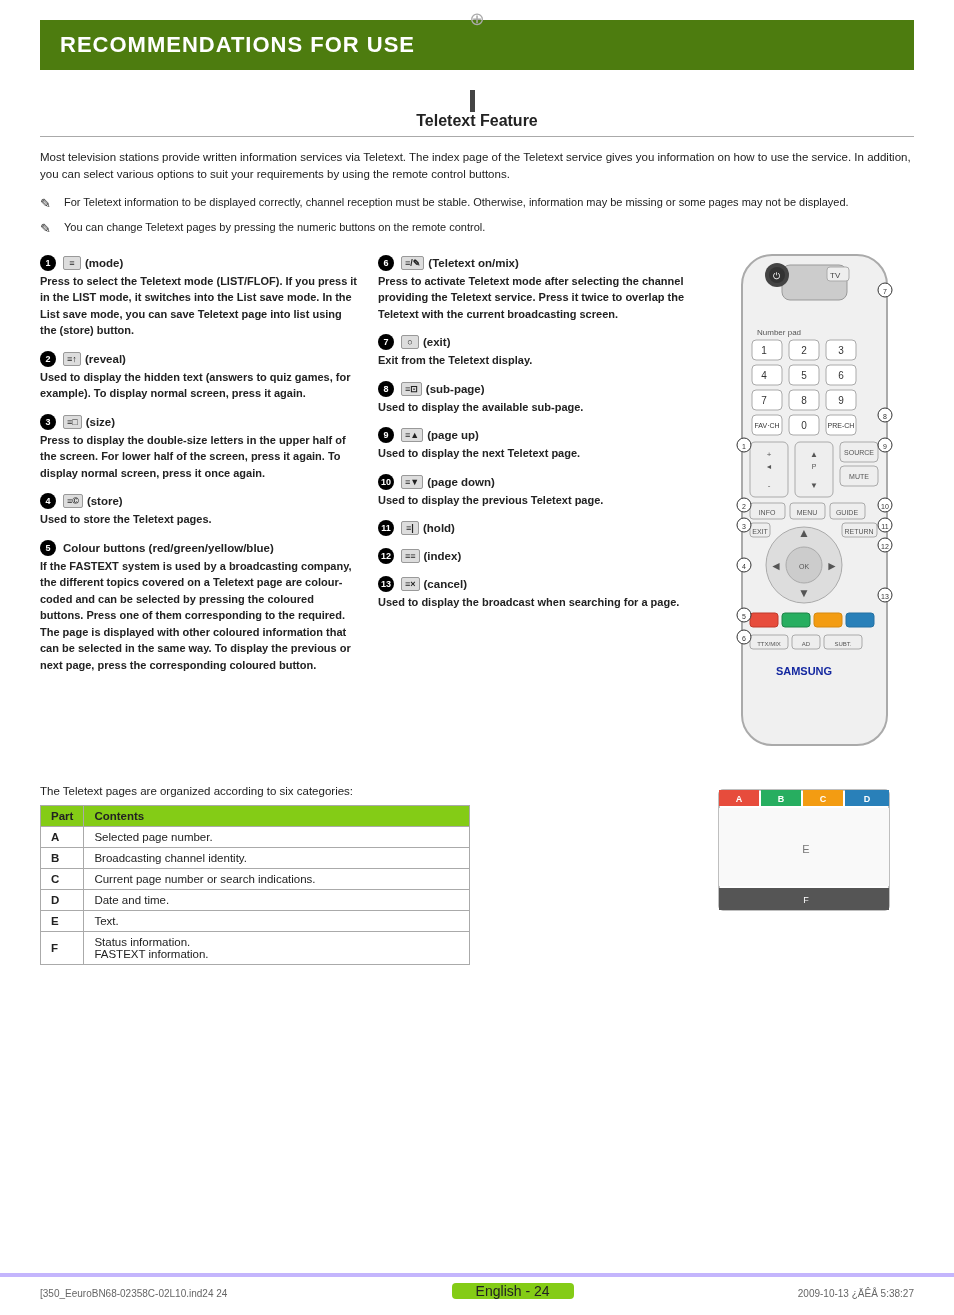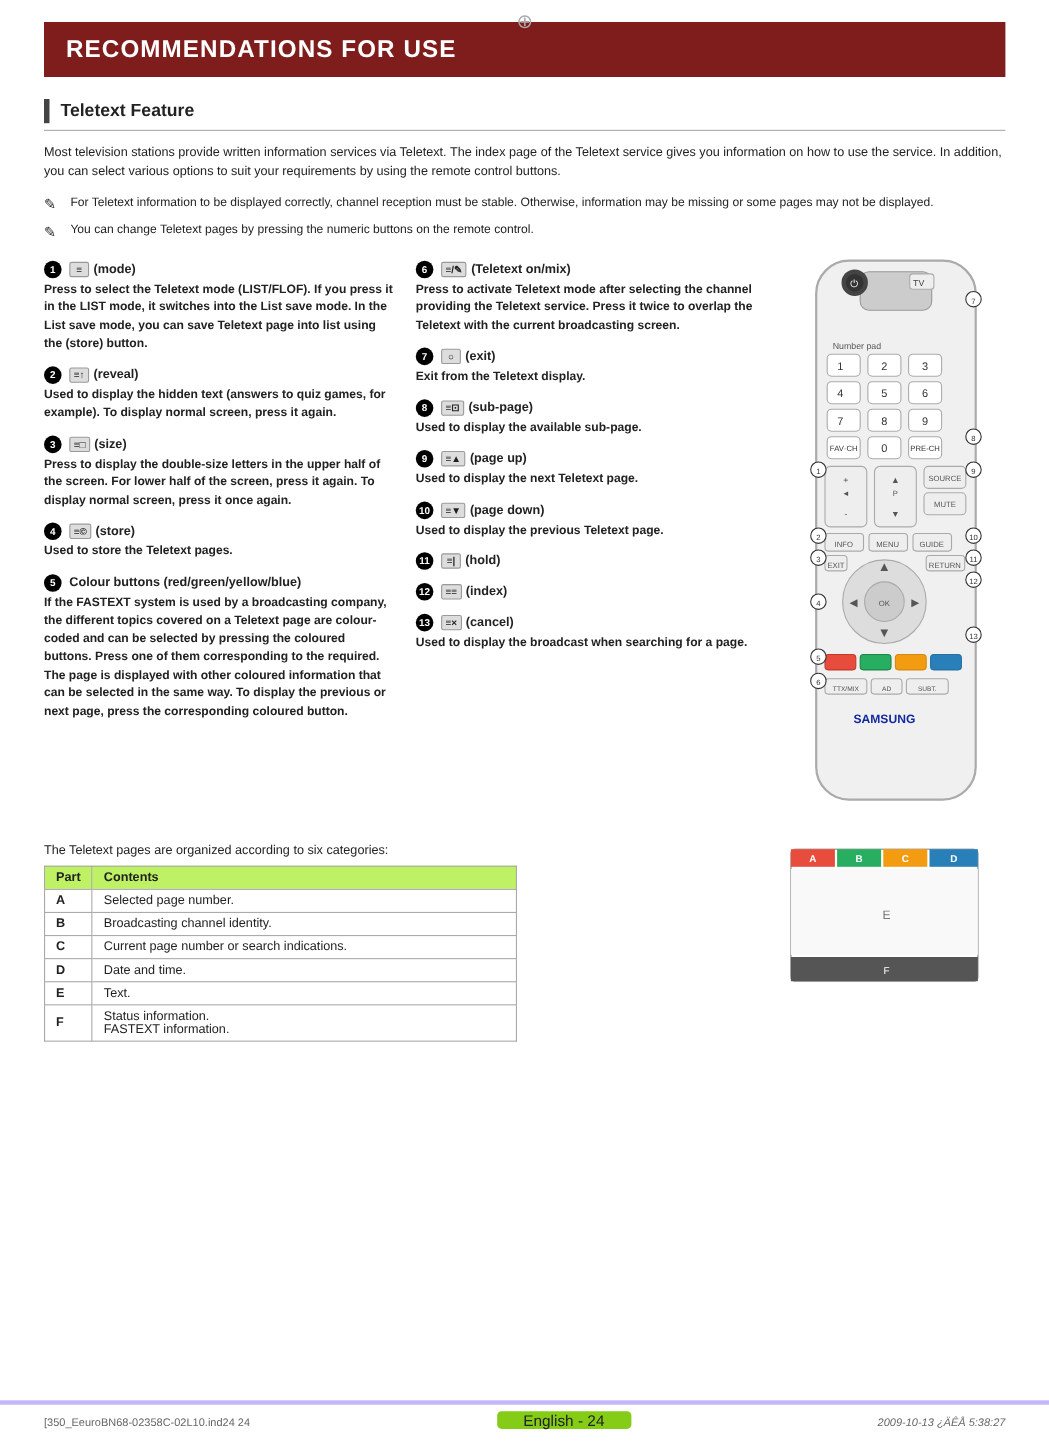--- a/index.html
+++ b/index.html
@@ -14,38 +14,39 @@
     }
     .page {
       width: 954px;
       min-height: 1315px;
       background: #fff;
       padding: 20px 40px;
       position: relative;
     }
     
     .header-banner {
-      background: #7f1d1d;
+      background: #4d7c0f;
       color: #fff;
       padding: 12px 20px;
       margin-bottom: 20px;
     }
     .header-banner h1 {
       font-size: 22px;
       font-weight: bold;
       letter-spacing: 1px;
       color: #fff;
     }
     
     .section-title {
       display: flex;
       align-items: center;
       margin-bottom: 12px;
       border-bottom: 1px solid #aaa;
       padding-bottom: 6px;
+      flex-direction: column;
     }
     .section-title-bar {
       width: 5px;
       height: 22px;
       background: #444;
       margin-right: 10px;
       display: inline-block;
     }
     .section-title h2 {
       font-size: 16px;
@@ -136,21 +137,21 @@
     .table-intro {
       font-size: 11.5px;
       margin-bottom: 8px;
     }
     .teletext-table {
       border-collapse: collapse;
       width: 430px;
       font-size: 11.5px;
     }
     .teletext-table th {
-      background: #bef264;
+      background: #84cc16;
       border: 1px solid #aaa;
       padding: 4px 10px;
       text-align: left;
       font-weight: bold;
     }
     .teletext-table td {
       border: 1px solid #aaa;
       padding: 4px 10px;
     }
     .teletext-table td:first-child {
@@ -189,21 +190,20 @@
     .footer-center {
       font-weight: normal;
       font-size: 14px;
       background: #84cc16;
       padding: 0 24px;
       border-radius: 4px;
     }
     .footer-right {
       font-size: 10px;
       color: #666;
-      font-style: italic;
     }
     
     .circle-num {
       display: inline-flex;
       align-items: center;
       justify-content: center;
       width: 16px;
       height: 16px;
       background: #000;
       color: #fff;

